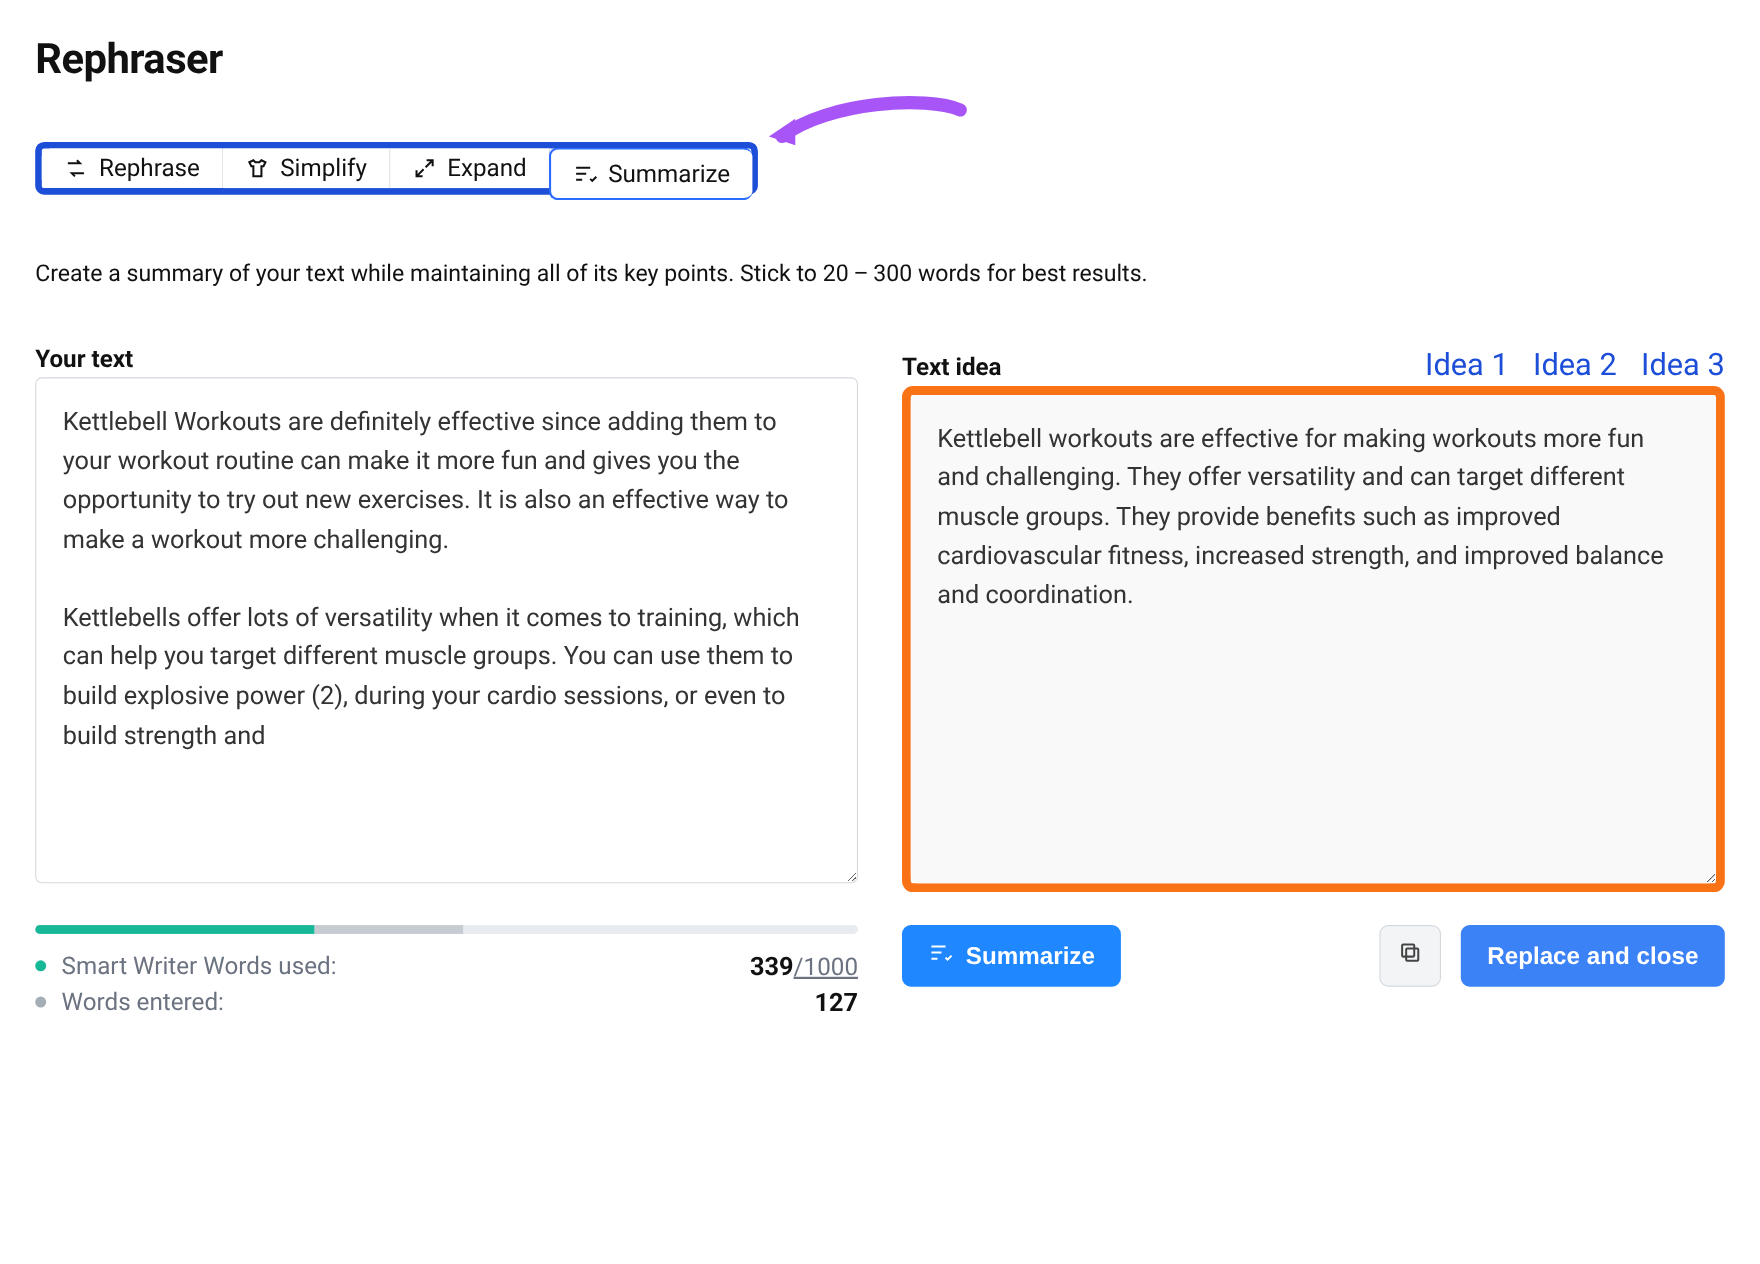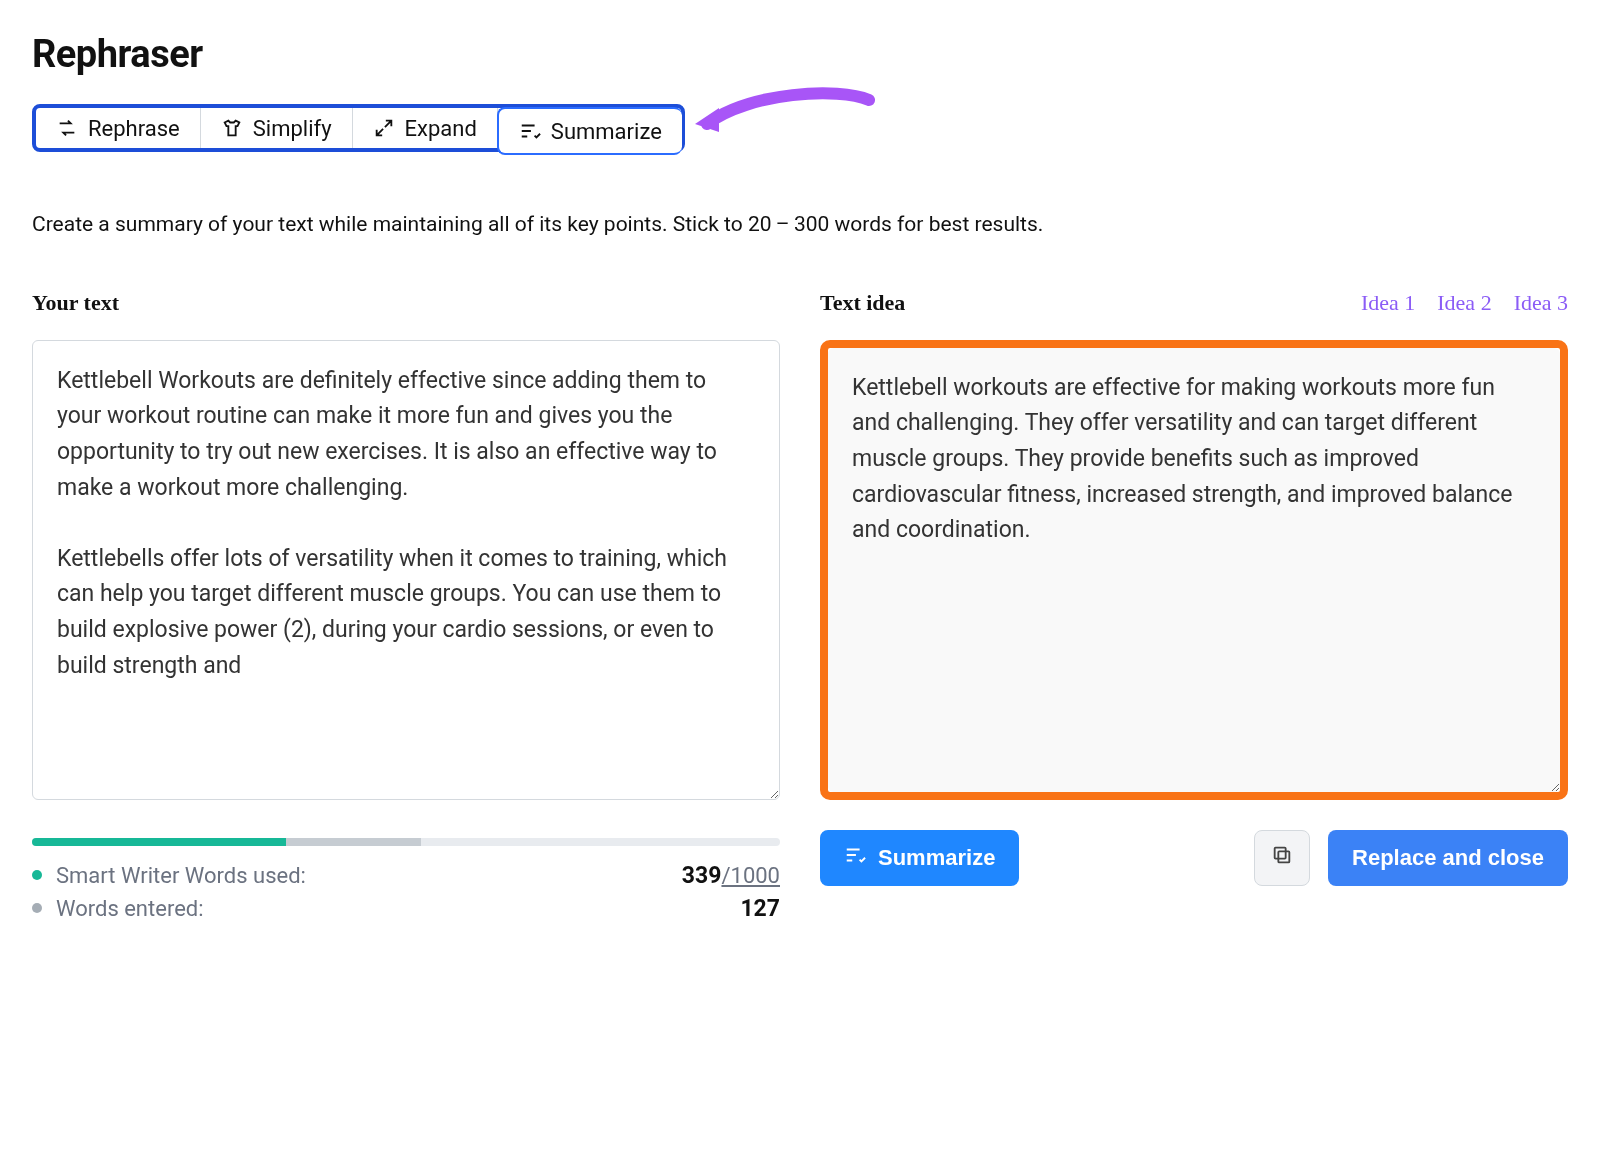--- a/index.html
+++ b/index.html
@@ -11,25 +11,26 @@
     width: 1600px;
   }
   h1.title {
     font-size: 38px;
     font-weight: 700;
     margin-bottom: 28px;
     letter-spacing: -0.5px;
   }
   .tab-row {
     display: inline-flex;
-    border: 4px solid #1d4ed8;
+    border: 6px solid #1d4ed8;
     border-radius: 8px;
     overflow: visible;
     height: 48px;
     position: relative;
+    margin-top: 25px;
   }
   .tab {
     display: inline-flex;
     align-items: center;
     gap: 10px;
     padding: 0 20px;
     font-size: 22px;
     color: #111;
     background: #fff;
     border-right: 1px solid #d4d9de;
@@ -71,33 +72,32 @@
   .cols {
     display: flex;
     gap: 40px;
     margin-top: 48px;
   }
   .col { flex: 1; min-width: 0; }
   .col-head {
     display: flex;
     justify-content: space-between;
     align-items: baseline;
-    margin-bottom: 24px;
-    font-family: Liberation Serif, serif;
+    margin-bottom: 3px;
   }
   .col-head .label {
     font-size: 22px;
     font-weight: 700;
     color: #111;
   }
   .ideas {
     display: flex;
     gap: 22px;
-    font-size: 22px;
-    color: #8b5cf6;
+    font-size: 28px;
+    color: #1d4ed8;
   }
   .ideas span { cursor: pointer; }
 
   .textarea {
     width: 100%;
     height: 460px;
     border: 1px solid #d4d9de;
     border-radius: 6px;
     padding: 22px 24px;
     font-family: inherit;

